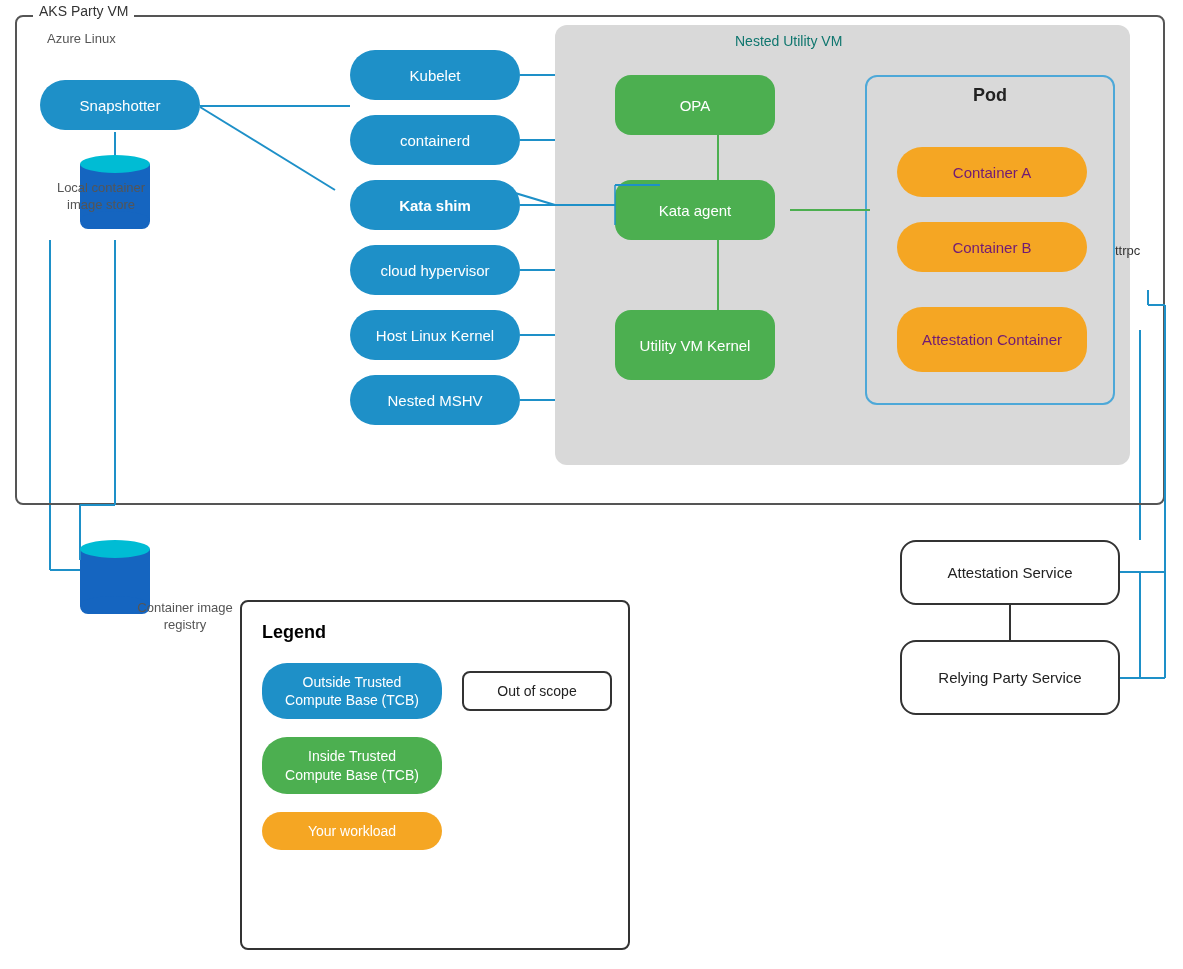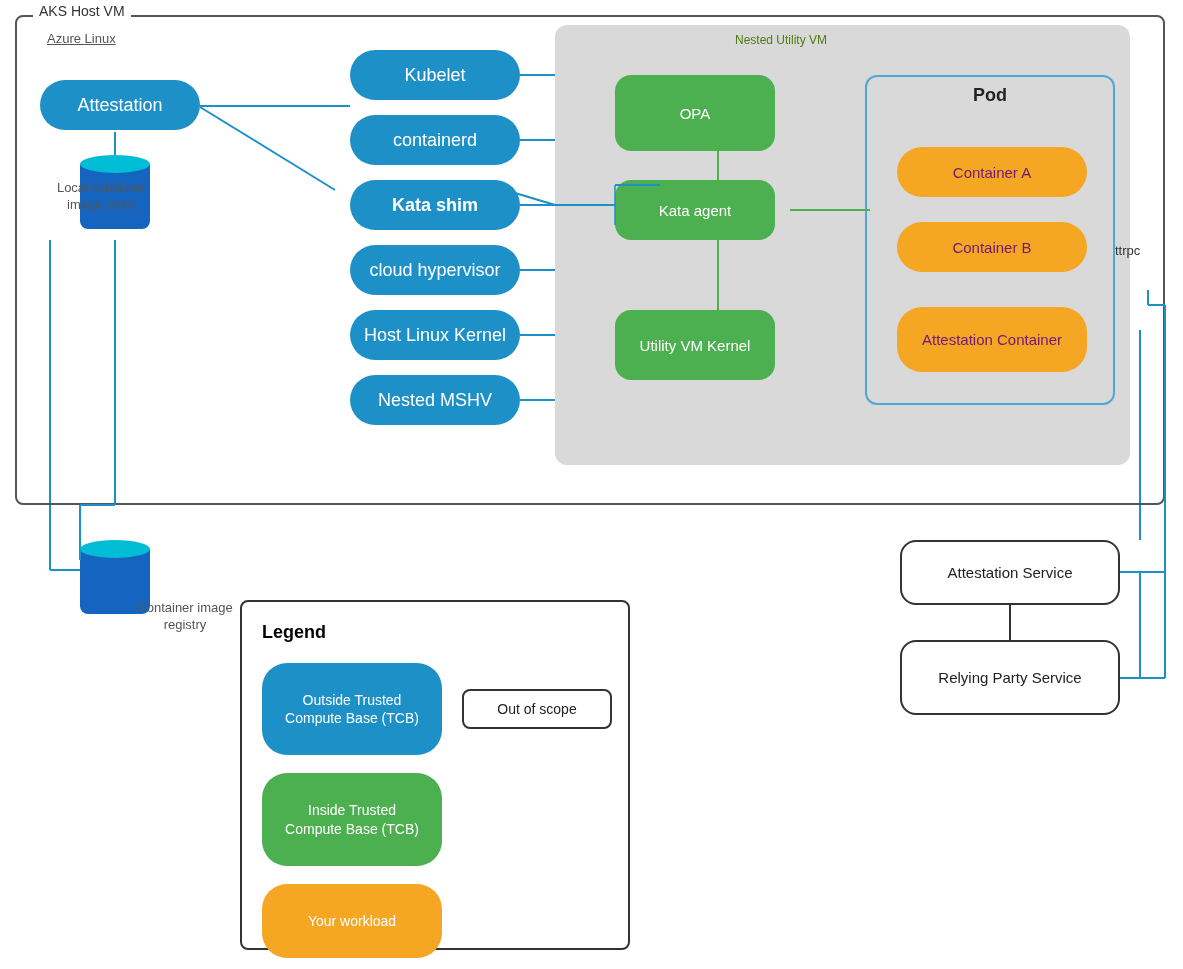--- a/index.html
+++ b/index.html
@@ -37,39 +37,38 @@
       padding: 0 6px;
       font-size: 14px;
       color: #333;
     }
     .azure-linux-label {
       position: absolute;
       top: 14px;
       left: 30px;
       font-size: 13px;
       color: #555;
-      text-decoration: underline;
     }
 
     
     .nested-vm-box {
       position: absolute;
       top: 25px;
       left: 555px;
       width: 575px;
       height: 440px;
       background: #d9d9d9;
       border-radius: 12px;
     }
     .nested-vm-label {
       position: absolute;
       top: 8px;
       left: 180px;
-      font-size: 12px;
-      color: #4d7c0f;
+      font-size: 14px;
+      color: #0f766e;
     }
 
     
     .pod-box {
       position: absolute;
       top: 50px;
       left: 310px;
       width: 250px;
       height: 330px;
       border: 2.5px solid #4da8d8;
@@ -88,21 +87,21 @@
 
     
     .blue-pill {
       position: absolute;
       background: #1e90c8;
       color: #fff;
       border-radius: 25px;
       display: flex;
       align-items: center;
       justify-content: center;
-      font-size: 18px;
+      font-size: 15px;
       text-align: center;
     }
 
     
     .green-rect {
       position: absolute;
       background: #4caf50;
       color: #fff;
       border-radius: 16px;
       display: flex;
@@ -175,21 +174,21 @@
       left: 335px;
       width: 170px;
       height: 50px;
     }
 
     
     .opa {
       top: 50px;
       left: 60px;
       width: 160px;
-      height: 76px;
+      height: 60px;
       align-items: center;
     }
     
     .kata-agent {
       top: 155px;
       left: 60px;
       width: 160px;
       height: 60px;
     }
     
@@ -340,21 +339,21 @@
       gap: 20px;
     }
     .legend-pill {
       border-radius: 25px;
       display: flex;
       align-items: center;
       justify-content: center;
       font-size: 14px;
       color: #fff;
       text-align: center;
-      padding: 28px 16px;
+      padding: 10px 16px;
       min-width: 180px;
       line-height: 1.3;
     }
     .legend-pill-blue { background: #1e90c8; }
     .legend-pill-green { background: #4caf50; }
     .legend-pill-orange { background: #f5a623; }
     .legend-outline {
       border-radius: 8px;
       display: flex;
       align-items: center;
@@ -402,21 +401,21 @@
     <line x1="1010" y1="605" x2="1010" y2="640" stroke="#333" stroke-width="2"></line>
 
     <line x1="1140" y1="572" x2="1140" y2="678" stroke="#1e90c8" stroke-width="2"></line>
     <line x1="1120" y1="678" x2="1140" y2="678" stroke="#1e90c8" stroke-width="2"></line>
 
     <line x1="50" y1="240" x2="50" y2="570" stroke="#1e90c8" stroke-width="2"></line>
     <line x1="50" y1="570" x2="80" y2="570" stroke="#1e90c8" stroke-width="2"></line>
   </svg>
 
   <div class="aks-host-box">
-    <span class="aks-host-label">AKS Host VM</span>
+    <span class="aks-host-label">AKS Party VM</span>
     <span class="azure-linux-label">Azure Linux</span>
   </div>
 
   <div class="nested-vm-box">
     <span class="nested-vm-label">Nested Utility VM</span>
 
     <div class="green-rect opa">
       <span>OPA</span>
     </div>
 
@@ -443,21 +442,21 @@
       <div class="orange-pill attestation-container">
         <span>Attestation
 Container</span>
       </div>
     </div>
 
     <span class="ttrpc-label">ttrpc</span>
   </div>
 
   <div class="blue-pill snapshotter">
-    <span>Attestation</span>
+    <span>Snapshotter</span>
   </div>
 
   <div class="cylinder" style="top: 155px; left: 80px;">
     <div class="cyl-top"></div>
     <div class="cyl-body"></div>
   </div>
   <div class="local-store-label">Local container<br>image store</div>
 
   <div class="blue-pill kubelet" style="position:absolute; top:50px; left:350px; width:170px; height:50px;">
     <span>Kubelet</span>

